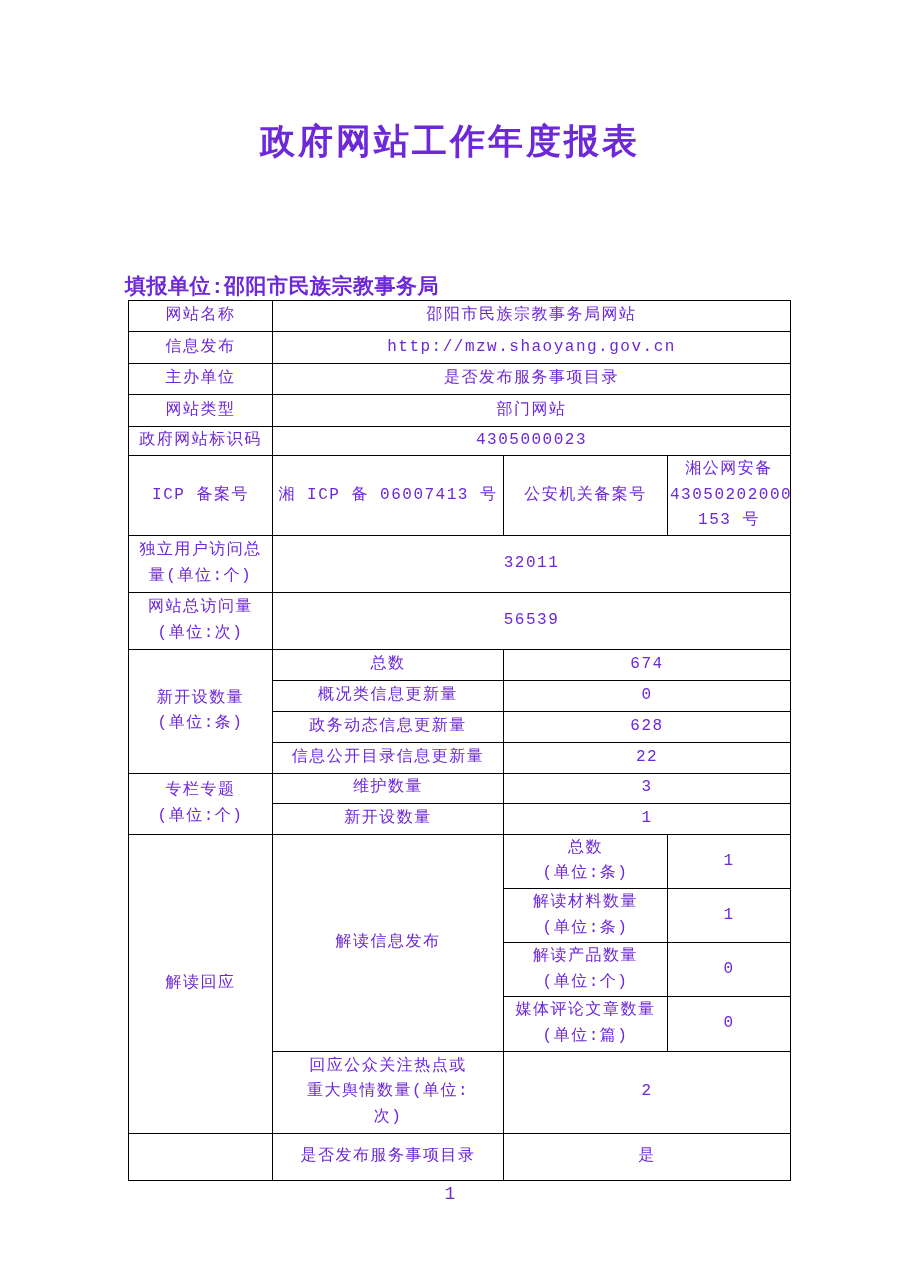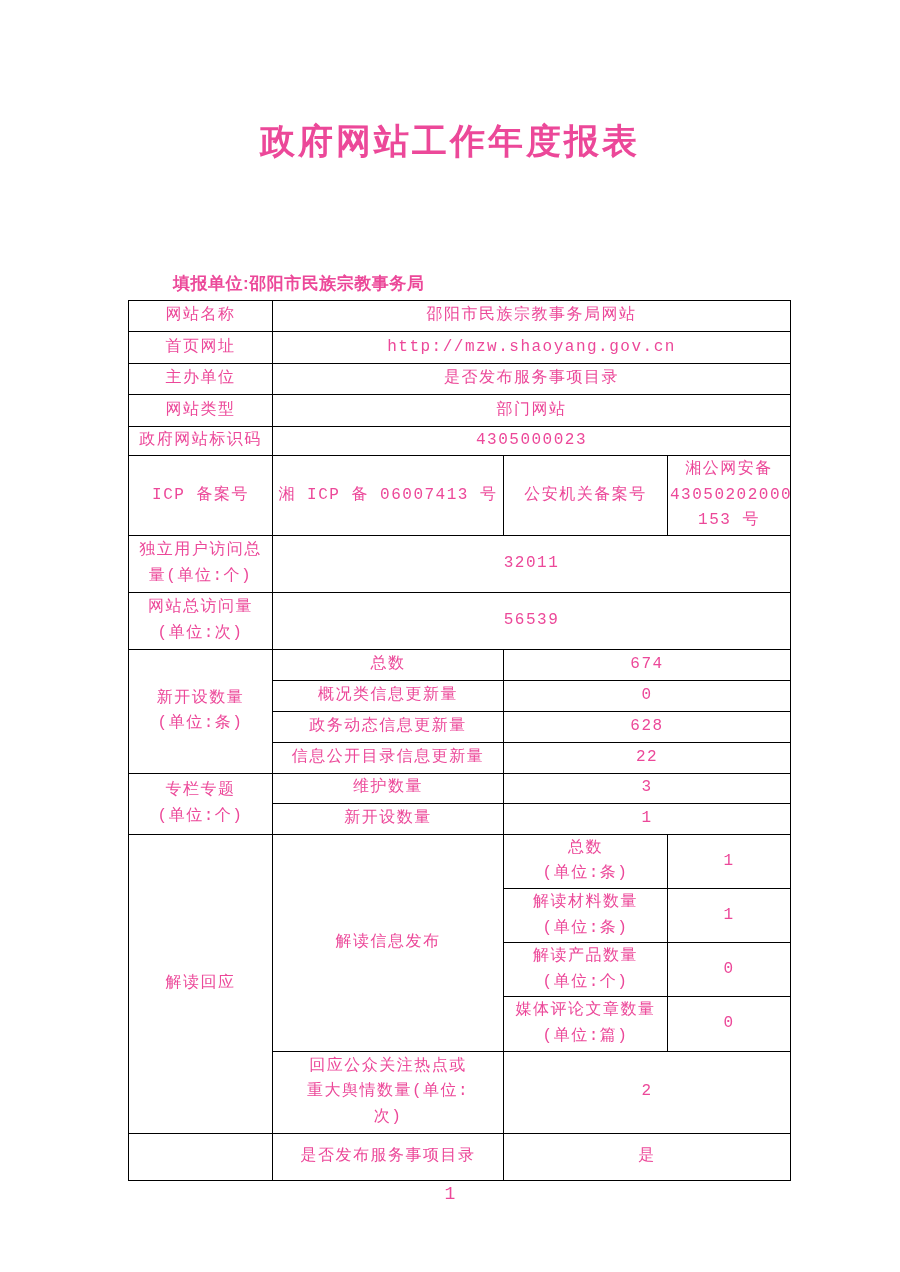--- a/index.html
+++ b/index.html
@@ -2,21 +2,21 @@
 <html><head>
 <meta charset="utf-8">
 <style>
   * { box-sizing: border-box; }
   html, body { margin: 0; padding: 0; background: #ffffff; }
   .page {
     position: relative;
     width: 900px;
     height: 1272px;
     background: #ffffff;
-    color: #ec4899;
+    color: #6d28d9;
     font-family: "Liberation Serif", serif;
     overflow: hidden;
   }
   .doc-title {
     position: absolute;
     top: 120px;
     left: 0;
     width: 100%;
     margin: 0;
     text-align: center;
@@ -33,25 +33,24 @@
     width: 100%;
     text-align: center;
     font-family: "Liberation Mono", "Liberation Serif", serif;
     font-size: 20px;
     letter-spacing: 1px;
   }
   .unit-line {
     position: absolute;
     top: 272px;
     left: 125px;
-    font-family: Liberation Sans, sans-serif;
+    font-family: Liberation Mono, monospace;
     font-weight: bold;
-    font-size: 17px;
+    font-size: 21px;
     letter-spacing: 0.5px;
-    margin-left: 48px;
   }
   table.report-table {
     position: absolute;
     top: 300px;
     left: 128px;
     width: 662px;
     border-collapse: collapse;
     table-layout: fixed;
   }
   table.report-table td {
@@ -90,21 +89,21 @@
       <col style="width:231px">
       <col style="width:164px">
       <col style="width:123px">
     </colgroup>
     <tbody>
       <tr style="height:31px">
         <td>网站名称</td>
         <td colspan="3">邵阳市民族宗教事务局网站</td>
       </tr>
       <tr style="height:32px">
-        <td>首页网址</td>
+        <td>信息发布</td>
         <td colspan="3">http://mzw.shaoyang.gov.cn</td>
       </tr>
       <tr style="height:31px">
         <td>主办单位</td>
         <td colspan="3">是否发布服务事项目录</td>
       </tr>
       <tr style="height:32px">
         <td>网站类型</td>
         <td colspan="3">部门网站</td>
       </tr>

